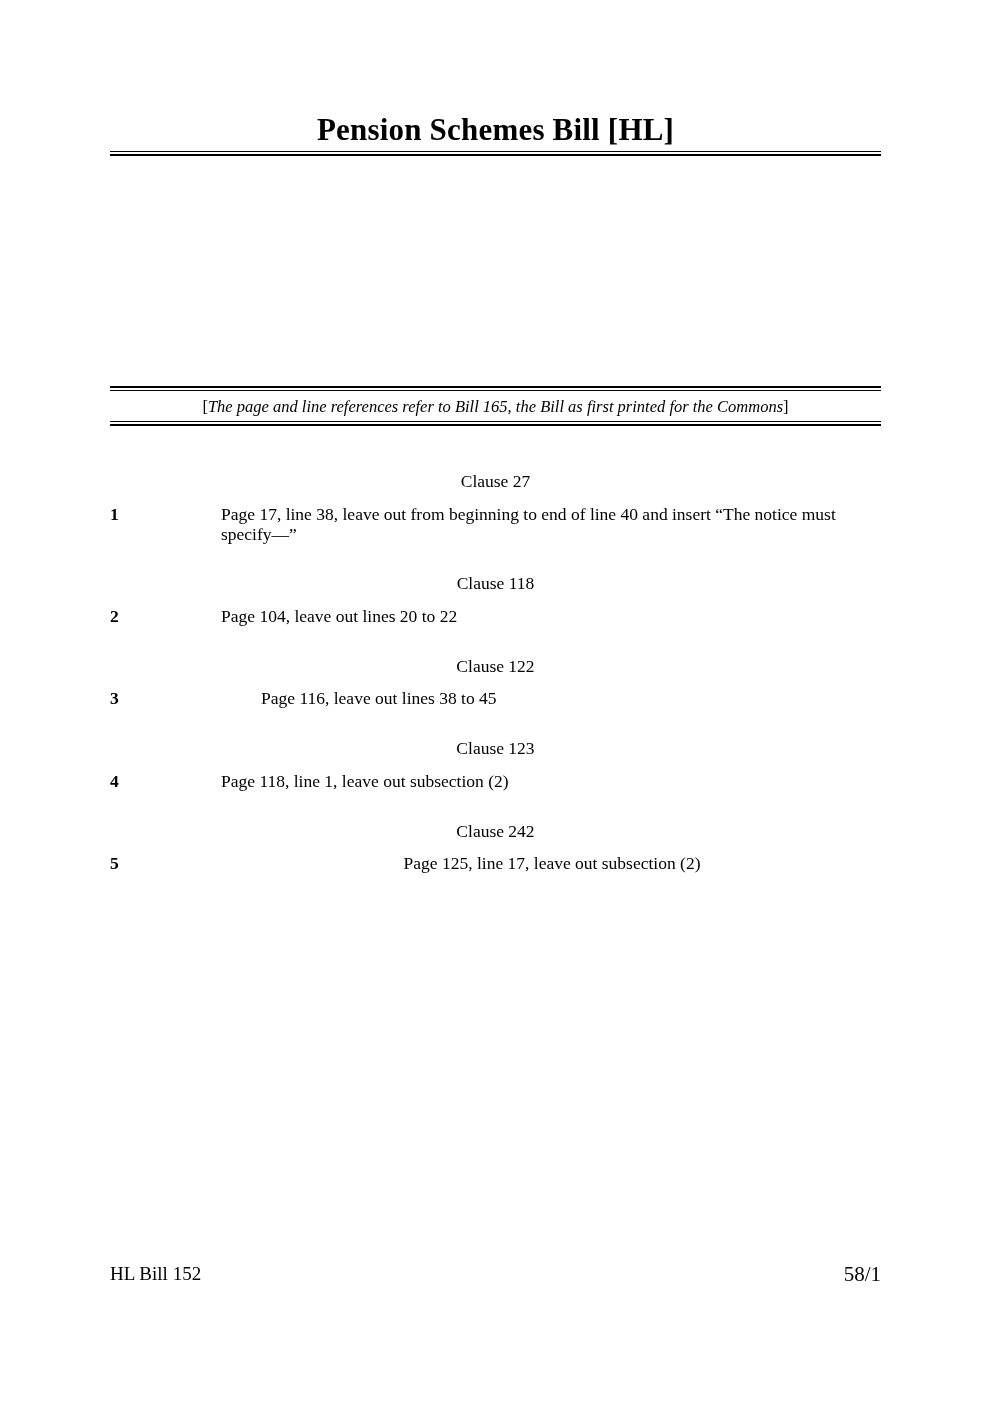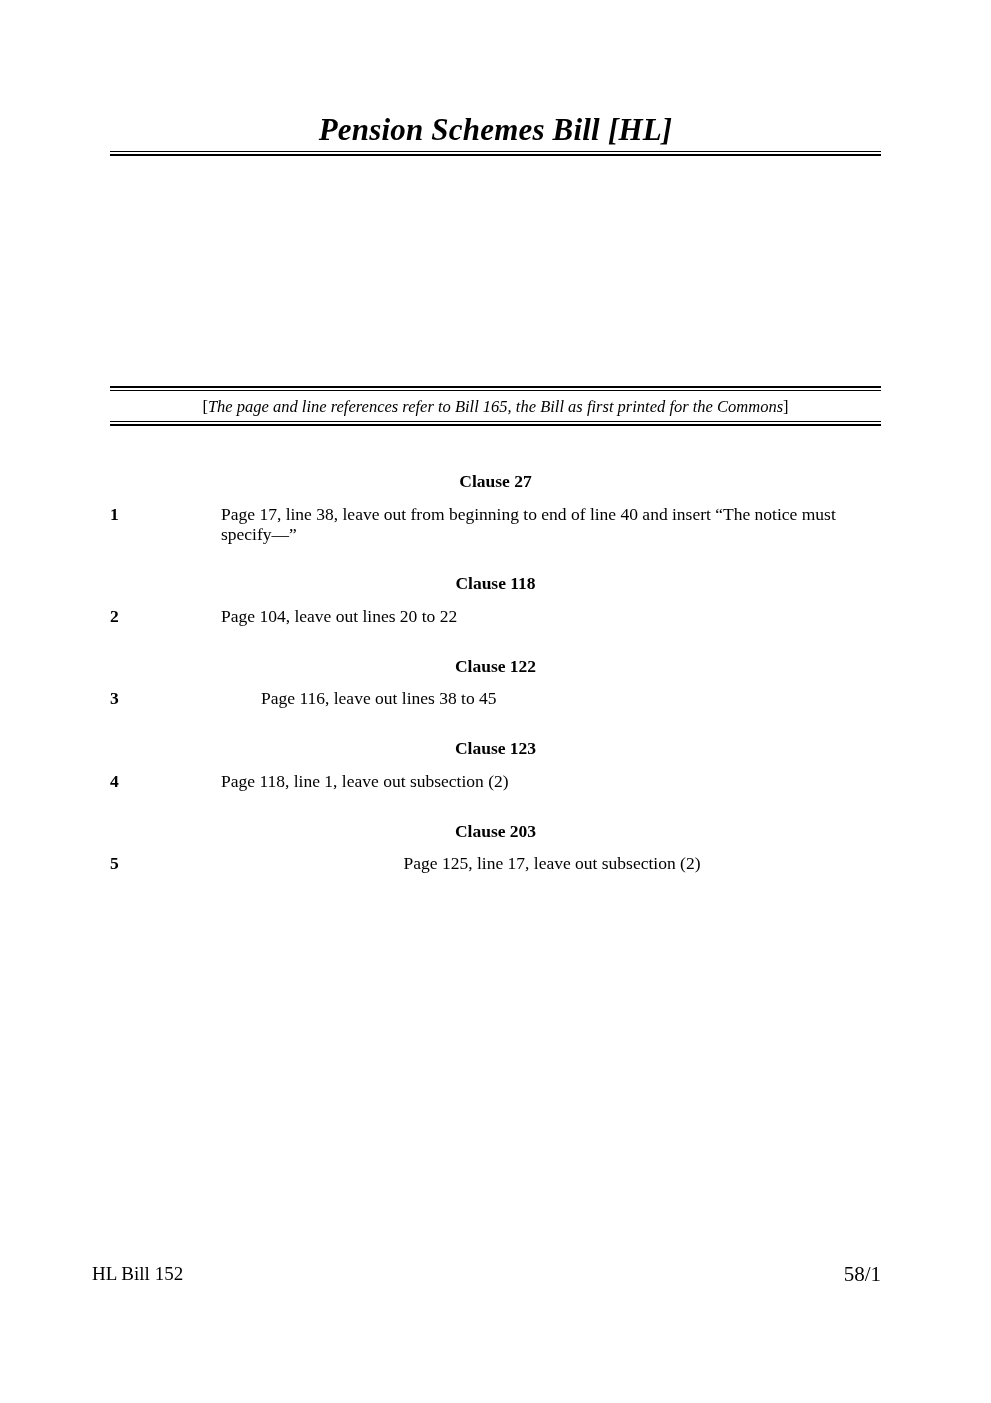--- a/index.html
+++ b/index.html
@@ -1,27 +1,27 @@
 <!DOCTYPE html>
 <html><head>
 <meta charset="utf-8">
 <style>
   html, body { margin: 0; padding: 0; background: #ffffff; }
   body { width: 991px; height: 1403px; position: relative; font-family: "Liberation Serif", "DejaVu Serif", serif; color: #000; overflow: hidden; }
   .page { position: absolute; left: 0; top: 0; width: 991px; height: 1403px; }
-  .title { position: absolute; left: 110px; width: 771px; top: 110px; text-align: center; font-weight: bold; font-size: 31px; line-height: 40px; letter-spacing: 0.2px; font-style: italic; }
+  .title { position: absolute; left: 110px; width: 771px; top: 110px; text-align: center; font-weight: bold; font-size: 31px; line-height: 40px; letter-spacing: 0.2px; }
   .rule-thick { position: absolute; left: 110px; width: 771px; height: 2px; background: #000; }
   .rule-thin { position: absolute; left: 110px; width: 771px; height: 1px; background: #000; }
   .subtitle { position: absolute; left: 110px; width: 771px; top: 296px; text-align: center; font-size: 19px; line-height: 22px; }
   .note { position: absolute; left: 110px; width: 771px; top: 396px; text-align: center; font-size: 16.5px; line-height: 22px; font-family: Liberation Serif, serif; }
   .note i { font-style: italic; }
-  .heading { position: absolute; left: 110px; width: 771px; text-align: center; font-weight: bold; font-size: 17.5px; line-height: 22px; }
+  .heading { position: absolute; left: 110px; width: 771px; text-align: center; font-weight: normal; font-size: 17.5px; line-height: 22px; }
   .amend-num { position: absolute; left: 110px; font-weight: bold; font-size: 17.5px; line-height: 20px; }
   .amend-text { position: absolute; left: 221px; width: 662px; font-size: 17.5px; line-height: 20px; }
-  .footer-left { position: absolute; left: 92px; top: 1263px; font-size: 19px; line-height: 22px; text-align: right; }
+  .footer-left { position: absolute; left: 110px; top: 1263px; font-size: 19px; line-height: 22px; text-align: right; }
   .footer-right { position: absolute; right: 110px; top: 1263px; font-size: 21px; line-height: 22px; margin-left: 44px; }
 </style>
 </head>
 <body>
 
 <div class="page">
   <div class="title">Pension Schemes Bill [HL]</div>
   <div class="rule-thin" style="top:151px;"></div>
   <div class="rule-thick" style="top:154px;"></div>
 
@@ -41,19 +41,19 @@
   <div class="amend-text" style="top:606px;">Page 104, leave out lines 20 to 22</div>
 
   <div class="heading" style="top:655px;">Clause 122</div>
   <div class="amend-num" style="top:688px;">3</div>
   <div class="amend-text" style="top:688px;margin-left:40px;">Page 116, leave out lines 38 to 45</div>
 
   <div class="heading" style="top:737px;">Clause 123</div>
   <div class="amend-num" style="top:771px;">4</div>
   <div class="amend-text" style="top:771px;">Page 118, line 1, leave out subsection (2)</div>
 
-  <div class="heading" style="top:820px;">Clause 203</div>
+  <div class="heading" style="top:820px;">Clause 242</div>
   <div class="amend-num" style="top:853px;">5</div>
   <div class="amend-text" style="top:853px;text-align:center;">Page 125, line 17, leave out subsection (2)</div>
 
   <div class="footer-left">HL Bill 152</div>
   <div class="footer-right">58/1</div>
 </div>
 
 </body></html>

